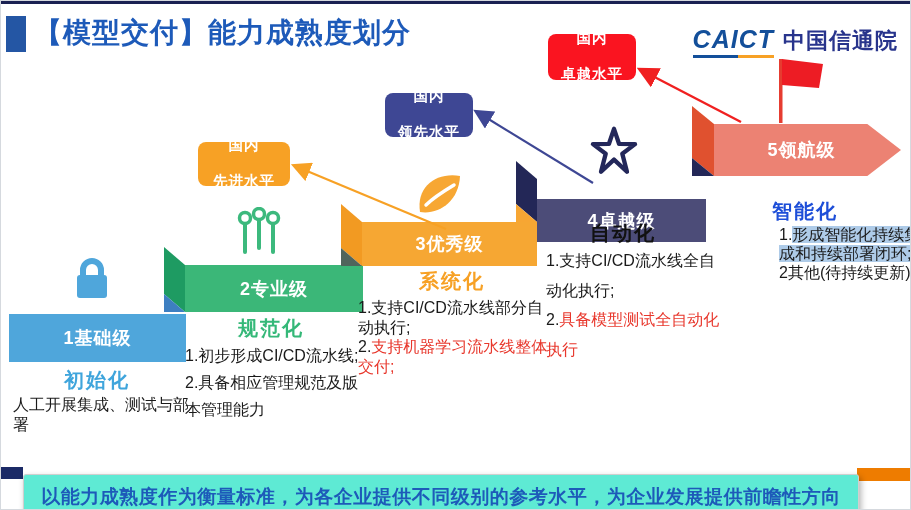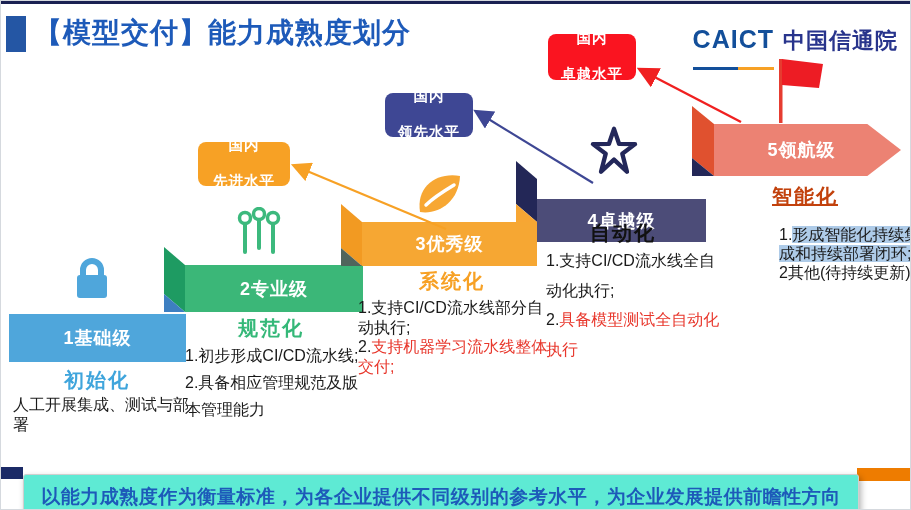--- a/index.html
+++ b/index.html
@@ -6,22 +6,22 @@
   body{width:911px;height:510px;position:relative;background:#fff;
        font-family:"Liberation Sans","DejaVu Sans",sans-serif;overflow:hidden;
        border:1px solid #d5d9de;box-sizing:border-box;}
   .abs{position:absolute;}
 
   
   #top-strip{left:0;top:0;width:100%;height:3px;background:#1A2152;}
   #title-accent{left:5px;top:15px;width:20px;height:36px;background:#2456A4;}
   #page-title{left:33px;top:13px;font-size:28px;font-weight:bold;color:#1D5AB9;letter-spacing:1px;}
   #logo{right:12px;top:24px;display:flex;align-items:baseline;gap:9px;}
-  #logo .caict{font-size:25px;font-weight:bold;color:#134F9A;letter-spacing:1px;
-     padding-bottom:16px;background:linear-gradient(to right,#134F9A 55%,#F7A125 55%) no-repeat bottom/100% 3px;}
+  #logo .caict{font-size:25px;font-weight:bold;font-style:italic;color:#134F9A;letter-spacing:1px;
+     padding-bottom:4px;background:linear-gradient(to right,#134F9A 55%,#F7A125 55%) no-repeat bottom/100% 3px;}
   #logo .cn{font-size:22px;font-weight:bold;color:#28348C;letter-spacing:1px;}
 
   
   #deco{left:0;top:0;width:911px;height:510px;z-index:3;pointer-events:none;}
 
   
   .bar{z-index:2;display:flex;align-items:center;justify-content:center;
        color:#fff;font-size:18px;font-weight:bold;letter-spacing:1px;}
   #bar1{left:8px;top:313px;width:177px;height:48px;background:#4FA6DB;}
   #bar2{left:184px;top:264px;width:178px;height:47px;background:#3BB778;}
@@ -29,21 +29,21 @@
   #bar4{left:536px;top:178px;width:169px;height:43px;background:#4C4C78;margin-top:20px;}
   #bar5{left:713px;top:123px;width:187px;height:52px;background:#EC8273;z-index:2;
         clip-path:polygon(0 0,82% 0,100% 50%,82% 100%,0 100%);}
 
   
   .kw{z-index:4;width:110px;text-align:center;font-size:20px;font-weight:bold;letter-spacing:2px;}
   #kw1{left:41px;top:366px;color:#3FA5DC;}
   #kw2{left:215px;top:314px;color:#35B878;}
   #kw3{left:396px;top:267px;color:#F7A125;}
   #kw4{left:567px;top:219px;color:#111;}
-  #kw5{left:749px;top:182px;color:#c2410c;text-decoration:underline;}
+  #kw5{left:749px;top:197px;color:#1d4ed8;}
 
   
   .items{z-index:4;font-size:16px;color:#1a1a1a;}
   #col1{left:12px;top:394px;width:176px;line-height:1.25;}
   #col2{left:184px;top:341px;width:186px;line-height:1.7;}
   #col3{left:357px;top:297px;width:196px;line-height:1.22;}
   #col4{left:545px;top:245px;width:176px;line-height:1.85;}
   #col5{left:778px;top:224px;width:156px;line-height:1.2;}
   .style-red{color:#E8372C;}
   .style-highlight{background:#AECBE8;}

